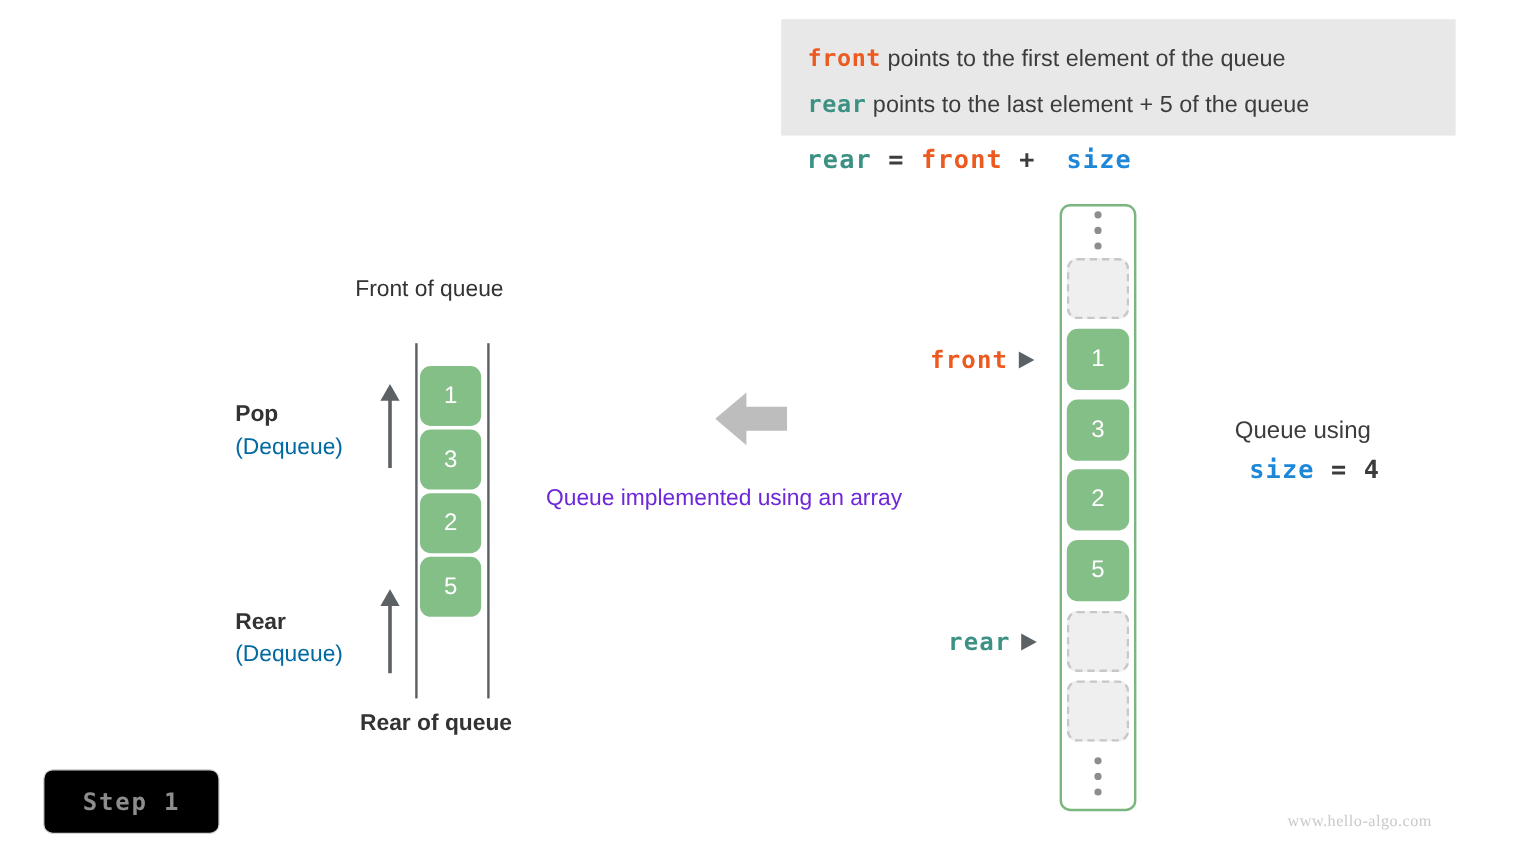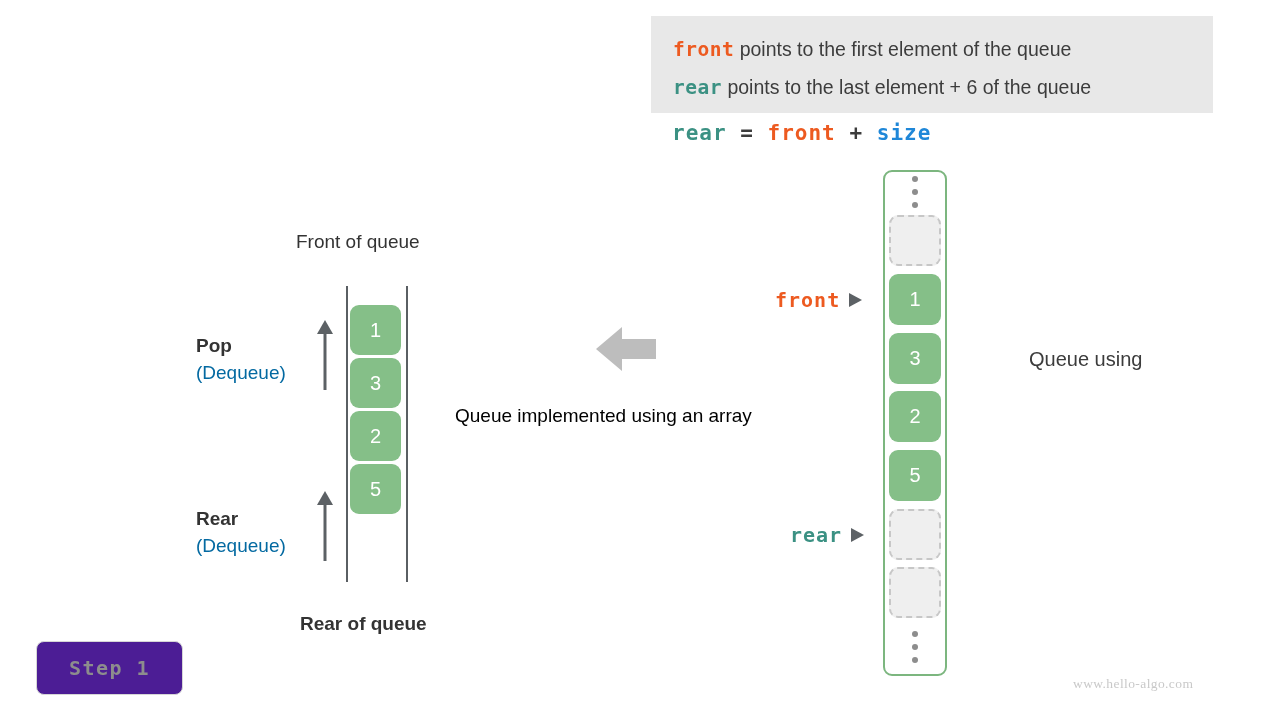--- a/index.html
+++ b/index.html
@@ -34,21 +34,21 @@
     white-space: nowrap;
     font-size: 19.5px;
     color: #3c3c3c;
   }
   .mono {
     font-family: "DejaVu Sans Mono", "Liberation Mono", monospace;
     font-weight: bold;
   }
   .kw-front { color: #ed5a20; }
   .kw-rear  { color: #3b9183; }
-  .kw-size  { color: #1f87d8; }
+  .kw-size  { color: #1f87d8; margin-left: 12px; }
   .def-kw {
     font-size: 19.5px;
     letter-spacing: 0.5px;
   }
   .def-text { font-size: 19.5px; }
 
   
   #formula {
     position: absolute;
     left: 672px;
@@ -65,21 +65,21 @@
     left: 296px;
     top: 231px;
     font-size: 19px;
     font-weight: normal;
     color: #333333;
     white-space: nowrap;
   }
   #rear-of-queue-label {
     position: absolute;
     left: 300px;
-    top: 613px;
+    top: 592px;
     font-size: 19px;
     font-weight: bold;
     color: #333333;
     white-space: nowrap;
   }
   .rail {
     position: absolute;
     top: 286px;
     width: 2px;
     height: 296px;
@@ -132,21 +132,21 @@
     left: 596px;
     top: 325px;
     width: 60px;
     height: 48px;
   }
   #array-caption {
     position: absolute;
     left: 455px;
     top: 405px;
     font-size: 19px;
-    color: #000000;
+    color: #6d28d9;
     white-space: nowrap;
   }
 
   
   #array-container {
     position: absolute;
     left: 883px;
     top: 170px;
     width: 64px;
     height: 506px;
@@ -232,21 +232,21 @@
 
   
   #step-badge {
     position: absolute;
     left: 36px;
     top: 641px;
     width: 145px;
     height: 52px;
     border: 1.5px solid #d6d6d6;
     border-radius: 8px;
-    background: #4c1d95;
+    background: #000000;
     display: flex;
     align-items: center;
     justify-content: center;
     font-size: 20px;
     color: #8d8d8d;
     letter-spacing: 1.5px;
   }
 
   
   #watermark {
@@ -263,21 +263,21 @@
 </head>
 <body>
 
 <div id="def-box">
   <div class="def-line">
     <span class="mono def-kw kw-front">front</span>
     <span class="def-text">points to the first element of the queue</span>
   </div>
   <div class="def-line">
     <span class="mono def-kw kw-rear">rear</span>
-    <span class="def-text">points to the last element + 6 of the queue</span>
+    <span class="def-text">points to the last element + 5 of the queue</span>
   </div>
 </div>
 
 <div id="formula" class="mono">
   <span class="kw-rear">rear</span>
   <span class="op">=</span>
   <span class="kw-front">front</span>
   <span class="op">+</span>
   <span class="kw-size">size</span>
 </div>
@@ -342,17 +342,22 @@
   <span class="kw-front">front</span>
   <span class="tri"></span>
 </div>
 <div class="ptr mono" style="left:790px; top:523px;">
   <span class="kw-rear">rear</span>
   <span class="tri"></span>
 </div>
 
 <div id="queue-size-block">
   <div id="queue-size-title">Queue using</div>
+  <div id="queue-size-value" class="mono">
+    <span class="kw-size">size</span>
+    <span class="op">=</span>
+    <span class="op">4</span>
+  </div>
 </div>
 
 <div id="step-badge" class="mono">Step 1</div>
 
 <div id="watermark">www.hello-algo.com</div>
 
 </body></html>

